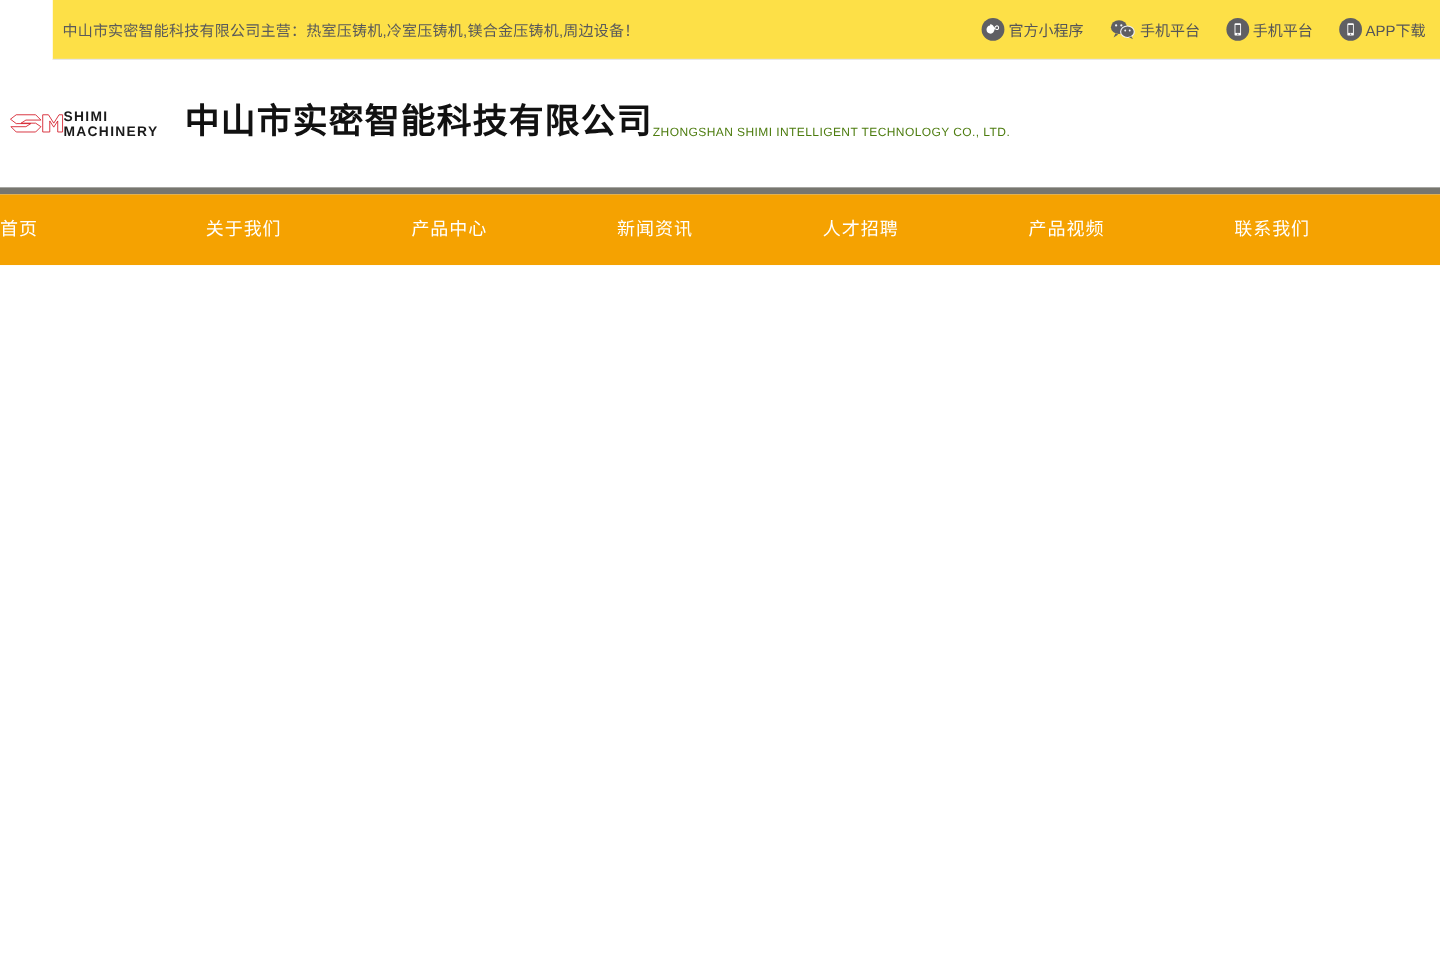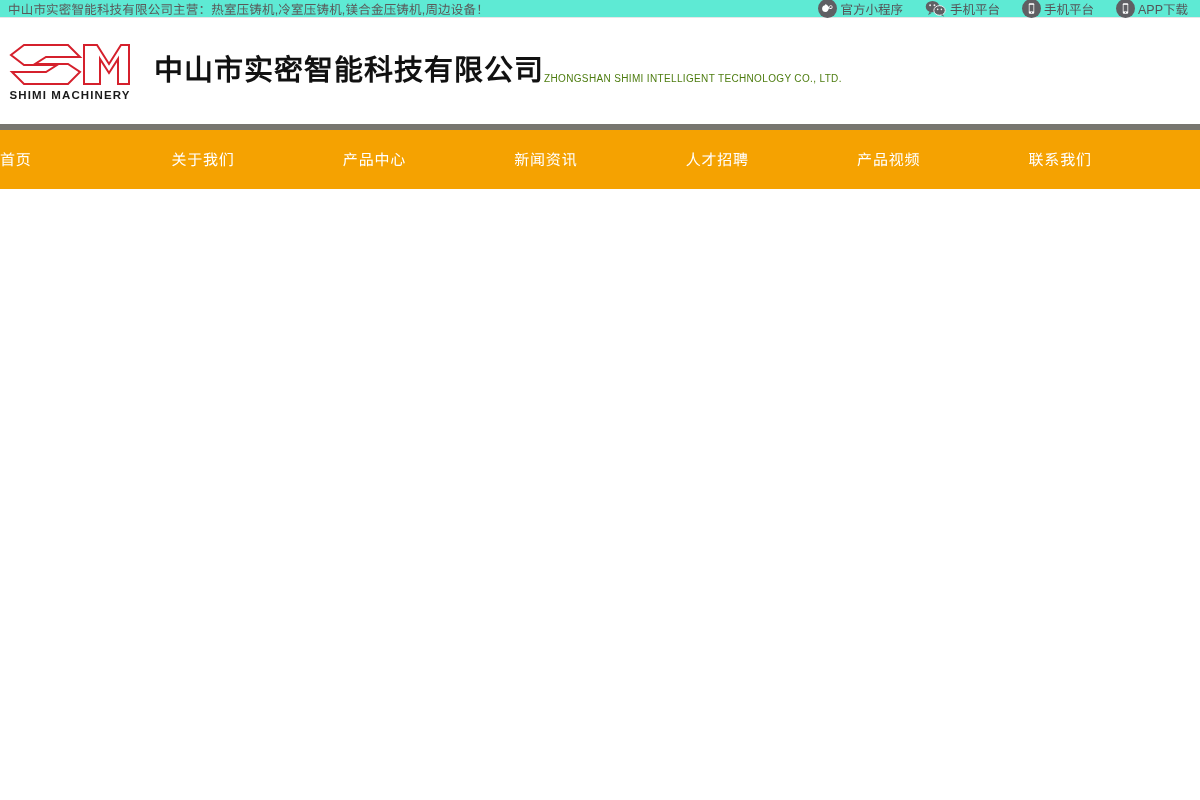--- a/index.html
+++ b/index.html
@@ -6,27 +6,28 @@
   * { margin:0; padding:0; box-sizing:border-box; }
   html, body {
     width:1200px; height:800px;
     background:#ffffff;
     font-family:"Liberation Sans","DejaVu Sans",sans-serif;
     overflow:hidden;
   }
 
   
   .topbar {
-    height:18px;
-    background:#5eead4;
+    height:50px;
+    background:#fde047;
     border-bottom:1px solid #e6e6e8;
     display:flex;
     align-items:center;
     justify-content:space-between;
     padding:0 12px 0 8px;
+    margin-left:44px;
   }
   .topbar-slogan {
     font-size:12.5px;
     color:#5a5a5a;
     letter-spacing:0.2px;
     white-space:nowrap;
   }
   .topbar-links {
     display:flex;
     align-items:center;
@@ -67,21 +68,20 @@
     position:relative;
   }
   .brand {
     display:flex;
     align-items:center;
   }
   .logo-mark {
     width:124px;
     flex:0 0 auto;
     display:flex;
-    flex-direction:column;
     align-items:center;
     margin-right:22px;
   }
   .logo-mark svg { display:block; }
   .logo-sub {
     font-size:11.5px;
     font-weight:700;
     color:#1a1a1a;
     letter-spacing:1.1px;
     margin-top:1px;

